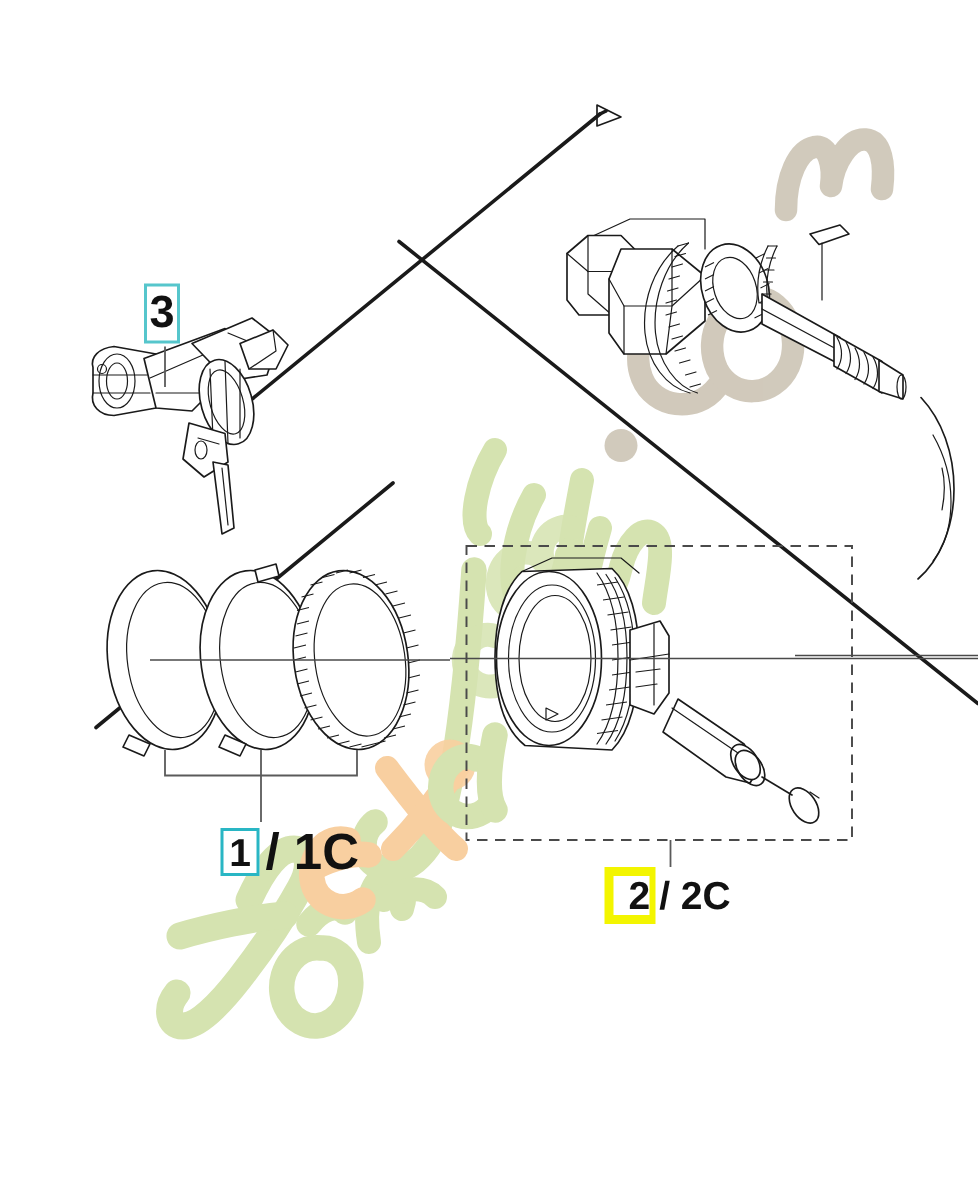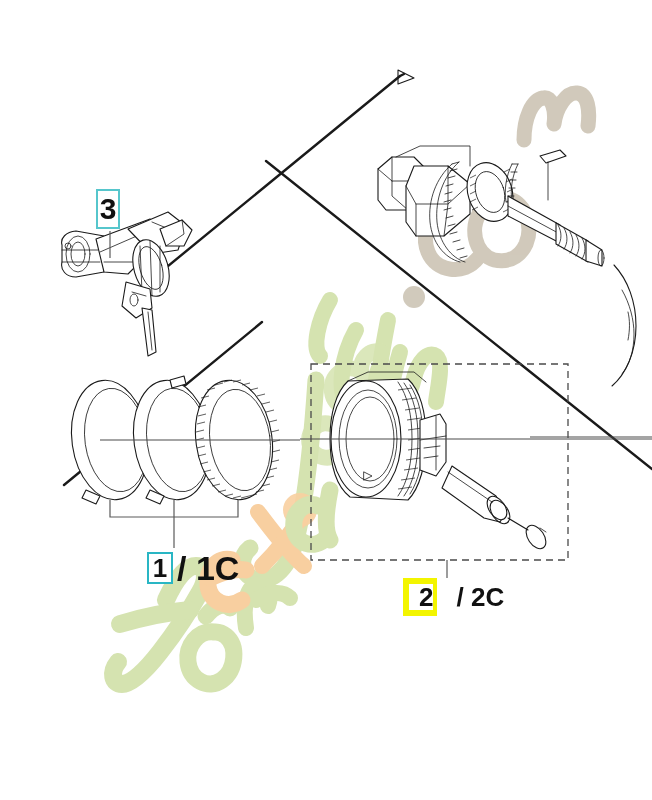--- a/index.html
+++ b/index.html
@@ -18,21 +18,21 @@
   #lbl3 .boxnum{width:24px;height:40px;border:2px solid #56c6cc;
        background:#ffffff;font-size:30px;}
   #lbl1{left:147px;top:551px;}
   #lbl1 .boxnum{width:26px;height:32px;border:2px solid #29b6c4;
        background:#ffffff;font-size:26px;}
   #lbl1 .rest{font-size:34px;}
   #lbl2{left:403px;top:578px;}
   #lbl2 .hl{background:#f3f500;padding:6px 4px 6px 6px;display:flex;align-items:center;}
   #lbl2 .boxnum{width:24px;height:26px;background:#ffffff;border:0;}
   #lbl2 .num2{font-size:26px;margin-left:-14px;position:relative;}
-  #lbl2 .rest{font-size:26px;margin-left:19px;}
+  #lbl2 .rest{font-size:26px;margin-left:2px;}
 </style>
 </head>
 <body>
 
 <div id="stage">
 
   <svg class="layer" id="wm" viewBox="0 0 652 800">
     <g>
 
       <g fill="none" stroke="#cfc7b8" stroke-width="15" stroke-linecap="round" stroke-linejoin="round" opacity="0.95">

